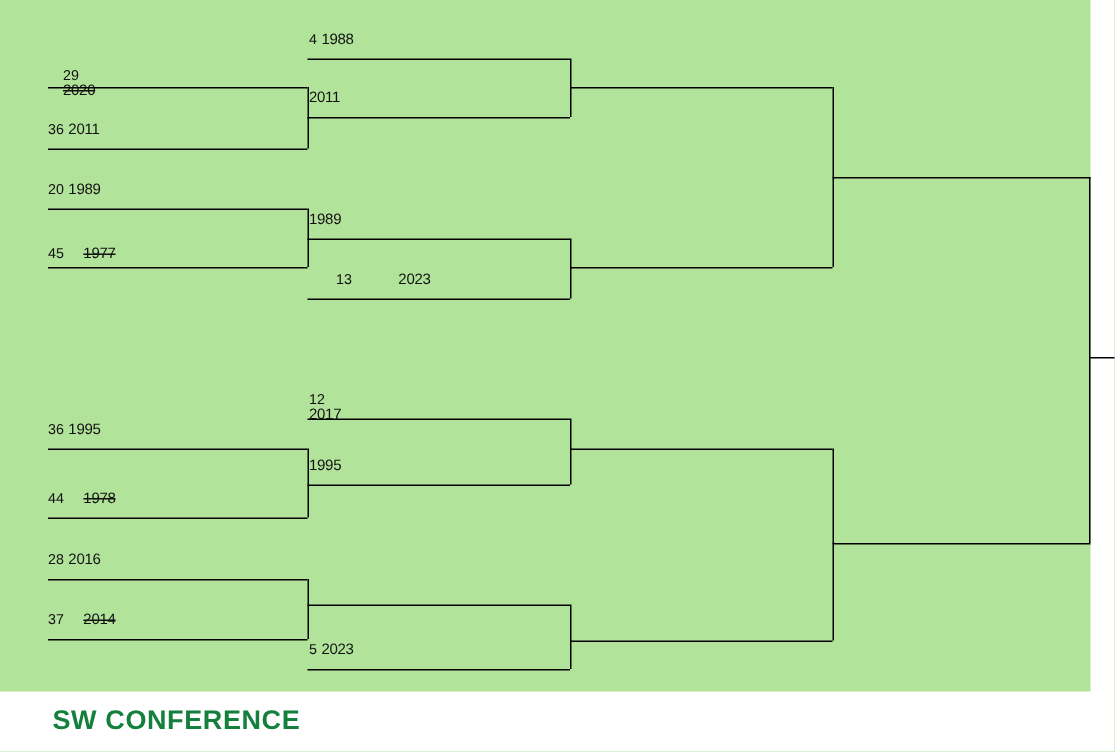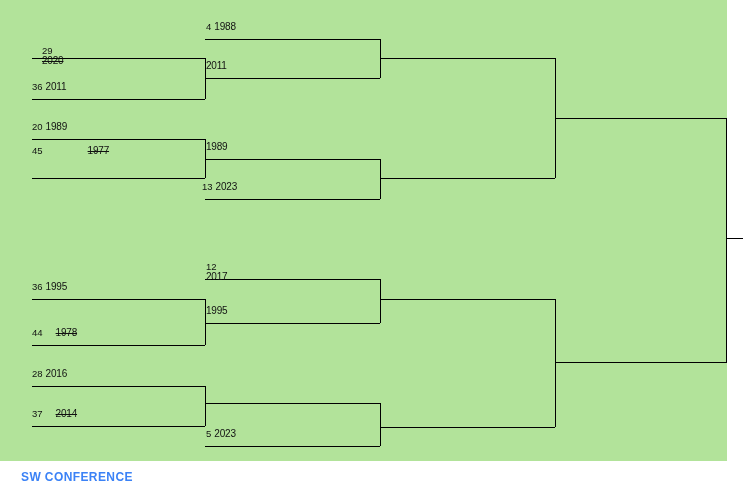--- a/index.html
+++ b/index.html
@@ -35,25 +35,25 @@
     color:#111;
   }
   .entry .yr{
     font-size:10px;
     letter-spacing:-0.2px;
   }
   .entry.out .yr{text-decoration:line-through;margin-left:10px;}
 
   .conf-label{
     position:absolute;
-    left:21px;top:470px;
-    font-size:12px;
+    left:35px;top:470px;
+    font-size:18px;
     font-weight:bold;
     letter-spacing:0.4px;
-    color:#3b82f6;
+    color:#15803d;
   }
 </style>
 </head>
 <body>
 
 <div id="root">
 
   <div class="bracket-bg"></div>
 
   <div id="lines-layer">
@@ -98,21 +98,21 @@
         <span class="yr">2020</span>
       </div>
       <div class="entry" style="left: 32px; top: 82px;">
         <span class="seed">36</span>
         <span class="yr">2011</span>
       </div>
       <div class="entry" style="left: 32px; top: 122px; text-align: center;">
         <span class="seed">20</span>
         <span class="yr">1989</span>
       </div>
-      <div class="entry out" style="left: 32px; top: 146px; gap: 32px;">
+      <div class="entry out" style="left: 32px; top: 165px;">
         <span class="seed">45</span>
         <span class="yr">1977</span>
       </div>
       <div class="entry" style="left: 32px; top: 282px;">
         <span class="seed">36</span>
         <span class="yr">1995</span>
       </div>
       <div class="entry out" style="left: 32px; top: 328px;">
         <span class="seed">44</span>
         <span class="yr">1978</span>
@@ -128,21 +128,21 @@
       <div class="entry" style="left: 206px; top: 22px;">
         <span class="seed">4</span>
         <span class="yr">1988</span>
       </div>
       <div class="entry" style="left: 206px; top: 61px;">
         <span class="yr">2011</span>
       </div>
       <div class="entry" style="left: 206px; top: 142px;">
         <span class="yr">1989</span>
       </div>
-      <div class="entry" style="left: 202px; top: 182px;">
+      <div class="entry" style="left: 224px; top: 182px; gap: 28px;">
         <span class="seed">13</span>
         <span class="yr">2023</span>
       </div>
       <div class="entry" style="left: 206px; top: 262px; flex-direction: column;">
         <span class="seed">12</span>
         <span class="yr">2017</span>
       </div>
       <div class="entry" style="left: 206px; top: 306px;">
         <span class="yr">1995</span>
       </div>

